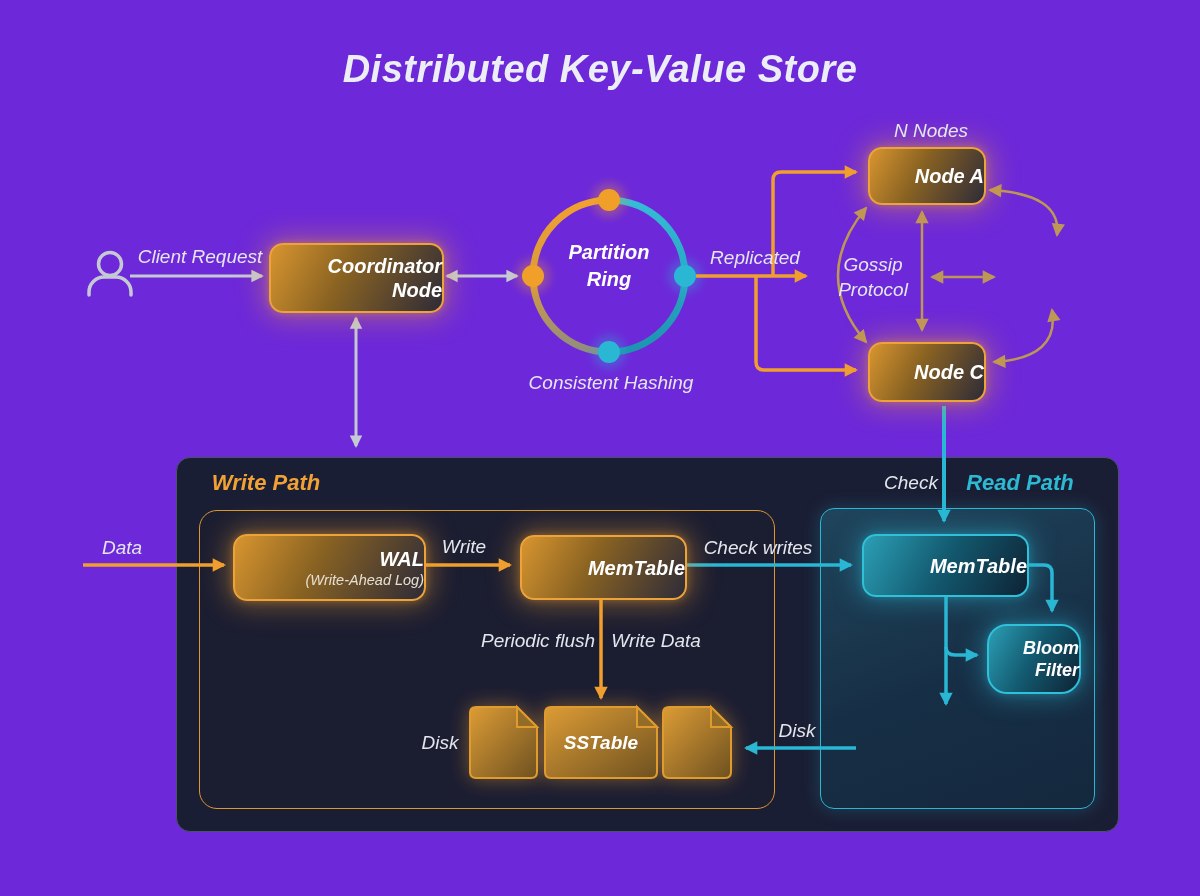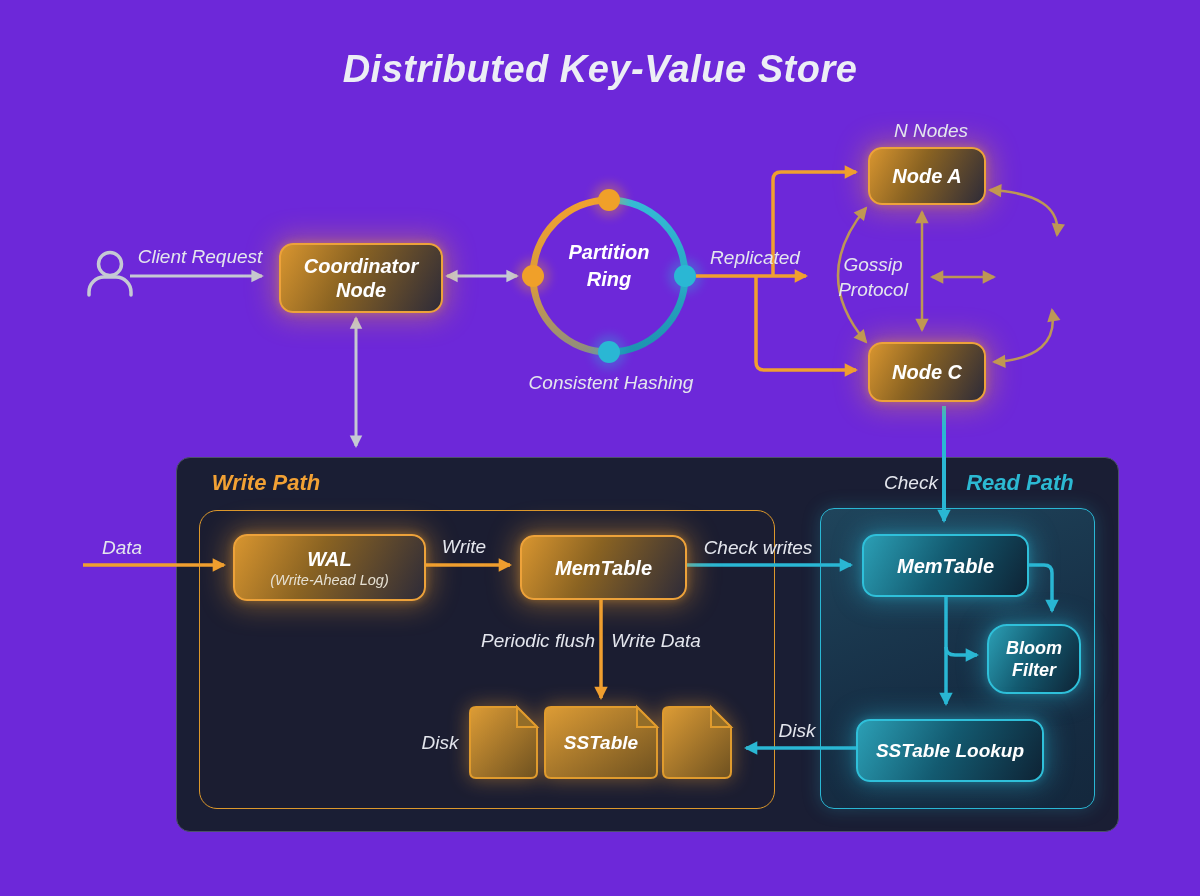--- a/index.html
+++ b/index.html
@@ -14,21 +14,21 @@
   #outer-panel{left:176px;top:457px;width:941px;height:373px;
     background:#1a1e34;border:1.5px solid #4b5169;}
   #write-rect{left:199px;top:510px;width:574px;height:297px;
     border:1.5px solid #dc982c;border-radius:18px;background:rgba(30,28,40,.25);}
   #read-rect{left:820px;top:508px;width:273px;height:299px;
     border:1.5px solid #2ab7d4;border-radius:14px;
     background:linear-gradient(160deg,rgba(43,158,183,.30),rgba(16,80,104,.34) 55%,rgba(10,55,75,.38));
     box-shadow:0 0 18px rgba(42,183,212,.25);}
   svg#wires{position:absolute;left:0;top:0;z-index:2;}
   .box{position:absolute;z-index:3;display:flex;flex-direction:column;
-    align-items:center;justify-content:center;text-align:center;
+    align-items:flex-end;justify-content:center;text-align:center;
     font-weight:bold;color:#ffffff;font-size:20px;line-height:24px;}
   .box-orange{border:2px solid #eda23a;border-radius:14px;
     background:linear-gradient(118deg,#d8952f 0%,#8a6322 42%,#2e2b38 100%);
     box-shadow:0 0 28px 5px rgba(238,160,50,.42),0 0 9px rgba(238,160,50,.35);}
   .box-cyan{border:2px solid #2fc0da;border-radius:14px;
     background:linear-gradient(118deg,#2b9fb5 0%,#135a70 48%,#0e2335 100%);
     box-shadow:0 0 26px 4px rgba(46,183,212,.40),0 0 8px rgba(46,183,212,.30);}
   .lbl{position:absolute;z-index:4;font-size:19px;color:#e4e6ed;
     white-space:nowrap;transform:translate(-50%,-50%);}
   #page-title{position:absolute;z-index:4;left:0;top:48px;width:1200px;
@@ -133,21 +133,21 @@
       <path d="M517,707 L537,727 L517,727 Z" fill="#936d28"></path>
       <path d="M551,707 L637,707 L657,727 L657,772 Q657,778 651,778 L551,778 Q545,778 545,772 L545,713 Q545,707 551,707 Z"></path>
       <path d="M637,707 L657,727 L637,727 Z" fill="#936d28"></path>
       <path d="M669,707 L711,707 L731,727 L731,772 Q731,778 725,778 L669,778 Q663,778 663,772 L663,713 Q663,707 669,707 Z"></path>
       <path d="M711,707 L731,727 L711,727 Z" fill="#936d28"></path>
     </g>
   </svg>
 
   <div id="page-title">Distributed Key-Value Store</div>
 
-  <div class="box box-orange two-line" style="left:279px;top:243px;width:160px;height:66px;">
+  <div class="box box-orange two-line" style="left:269px;top:243px;width:160px;height:66px;padding-left:11px;">
     <span>Coordinator</span>
     <span>Node</span>
   </div>
   <div class="box box-orange" style="left:868px;top:147px;width:114px;height:54px;">
     <span>Node A</span>
   </div>
   <div class="box box-orange" style="left:233px;top:534px;width:189px;height:63px;">
     <span>WAL</span>
     <span id="wal-sub">(Write-Ahead Log)</span>
   </div>
@@ -156,23 +156,20 @@
   </div>
   <div class="box box-orange" style="left:520px;top:535px;width:163px;height:61px;">
     <span>MemTable</span>
   </div>
   <div class="box box-cyan" style="left:862px;top:534px;width:163px;height:59px;">
     <span>MemTable</span>
   </div>
   <div class="box box-cyan two-line" style="left:987px;top:624px;width:90px;height:66px;font-size:18px;line-height:22px;border-radius:20px;">
     <span>Bloom</span>
     <span>Filter</span>
-  </div>
-  <div class="box box-cyan" style="left:856px;top:719px;width:184px;height:59px;font-size:19px;">
-    <span>SSTable Lookup</span>
   </div>
 
   <div class="lbl" style="left:200px;top:257px;">Client Request</div>
   <div class="lbl two-line" id="ring-text" style="left:609px;top:266px;text-align:center;">
     <span>Partition</span>
     <span>Ring</span>
   </div>
   <div class="lbl" style="left:611px;top:383px;">Consistent Hashing</div>
   <div class="lbl" style="left:755px;top:258px;">Replicated</div>
   <div class="lbl" style="left:931px;top:131px;">N Nodes</div>

